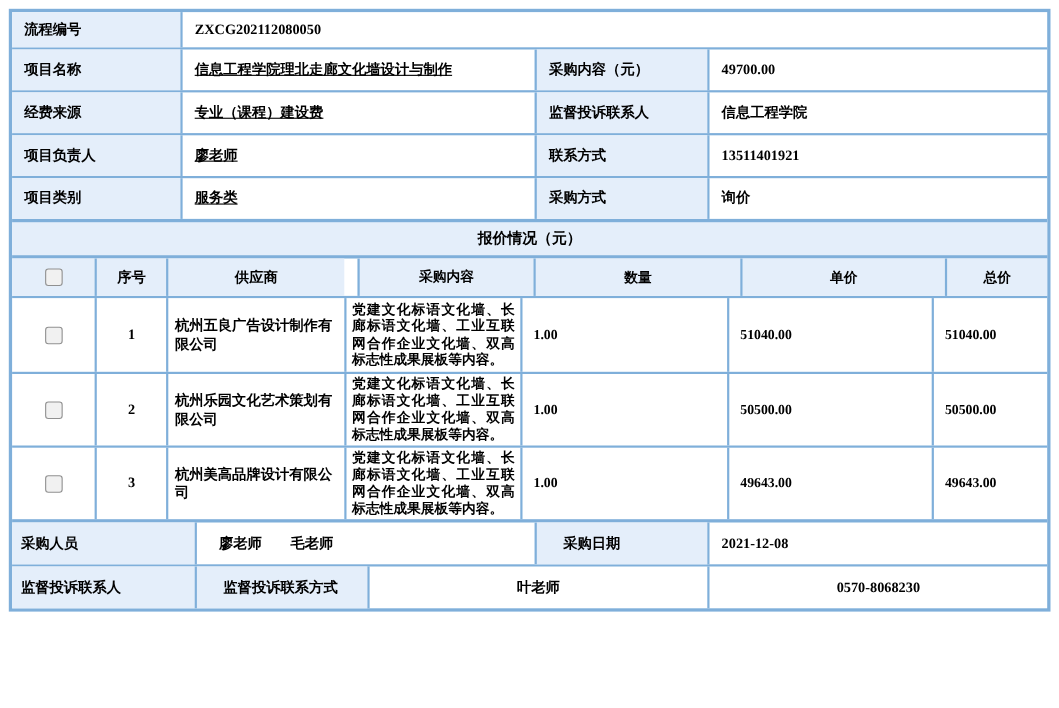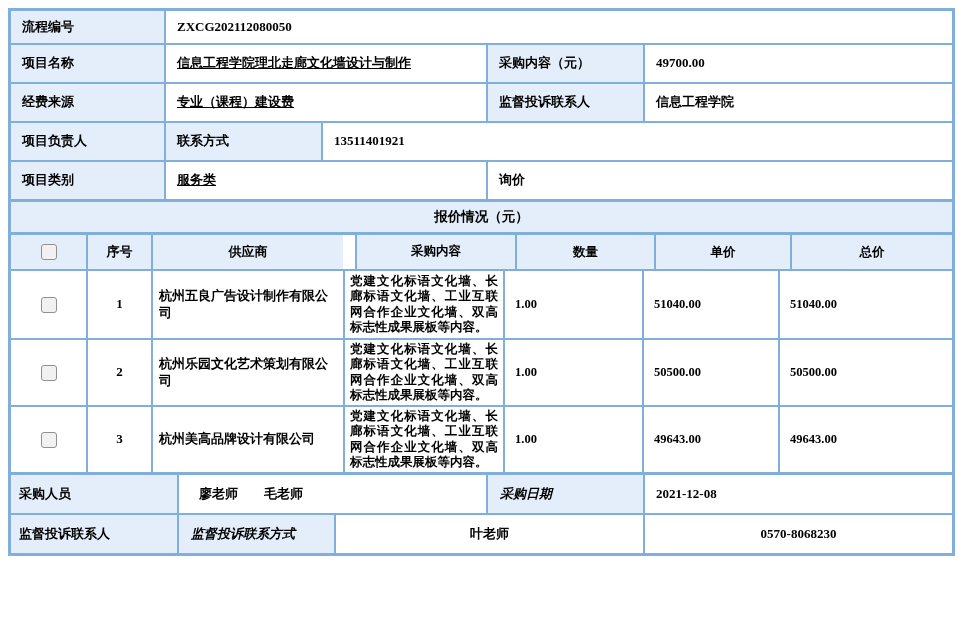--- a/index.html
+++ b/index.html
@@ -49,40 +49,40 @@
     min-height:33px;
     display:flex;align-items:center;justify-content:center;
     background:var(--fill);
     font-size:13.5px;
   }
 
   
   .offers .hrow{min-height:34px;}
   .offers .o1{width:75px;justify-content:center;padding:2px;}
   .offers .o2{width:65px;justify-content:center;}
-  .offers .o3{width:192px;padding:2px 6px;}
+  .offers .o3{width:162px;padding:2px 6px;}
   .offers .o4{width:160px;padding:2px 5px;font-size:12.5px;line-height:1.22;text-align:justify;}
-  .offers .o5{width:139px;padding:2px 10px;font-size:12.5px;}
-  .offers .o6{width:136px;padding:2px 10px;font-size:12.5px;}
+  .offers .o5{width:188px;padding:2px 10px;font-size:12.5px;}
+  .offers .o6{width:186px;padding:2px 10px;font-size:12.5px;}
   .offers .o7{flex:1;padding:2px 10px;font-size:12.5px;}
   .offers .h67{min-height:67px;}
   .offers .h65{min-height:65px;}
   .offers .h61{min-height:61px;}
   .offers .hrow .o4{text-align:center;justify-content:center;margin-left:12px;}
   .offers .hrow .o3,.offers .hrow .o5,.offers .hrow .o6,.offers .hrow .o7{justify-content:center;text-align:center;}
 
   
   .s1 .row{min-height:38px;}
   .s1 .row.rec{min-height:38px;}
   .s1 .c1{width:166px;padding:3px 6px;line-height:1.25;}
   .s1 .c2{flex:1;}
   .s2 .row{min-height:38px;}
   .s2 .c1{width:166px;padding:3px 8px;}
   .s2 .c2{width:309px;padding:3px 20px;}
-  .s2 .c3{width:157px;padding:3px 12px;font-style:italic;}
+  .s2 .c3{width:157px;padding:3px 24px;}
   .s2 .c4{flex:1;}
 
   .checkbox{
     width:14px;height:14px;
     background:#f1f1f1;
     border:1px solid #909090;
     border-radius:3px;
     display:inline-block;
     cursor:pointer;
   }
@@ -104,26 +104,28 @@
       <div class="cell c4">49700.00</div>
     </div>
     <div class="row">
       <div class="cell c1 fill">经费来源</div>
       <div class="cell c2">专业（课程）建设费</div>
       <div class="cell c3 fill">监督投诉联系人</div>
       <div class="cell c4">信息工程学院</div>
     </div>
     <div class="row">
       <div class="cell c1 fill">项目负责人</div>
+      <div class="cell c2">廖老师</div>
       <div class="cell c3 fill">联系方式</div>
       <div class="cell c4">13511401921</div>
     </div>
     <div class="row">
       <div class="cell c1 fill">项目类别</div>
       <div class="cell c2">服务类</div>
+      <div class="cell c3 fill">采购方式</div>
       <div class="cell c4">询价</div>
     </div>
   </div>
 
   <div class="sec section-title">报价情况（元）</div>
 
   <div class="sec offers">
     <div class="row hrow">
       <div class="cell o1 fill">
         <span class="checkbox"></span>

